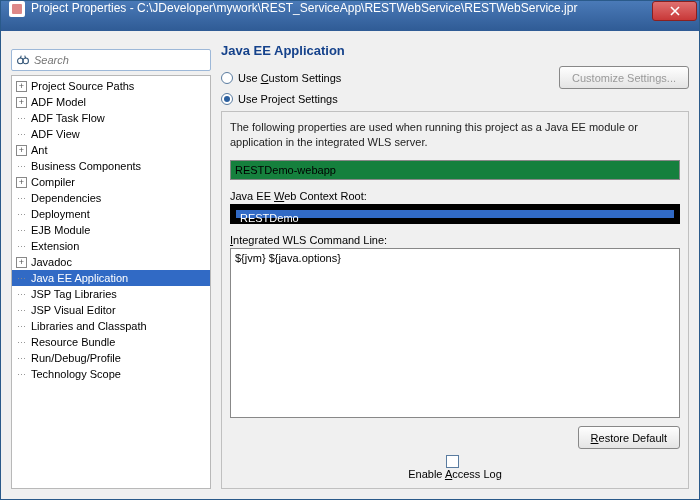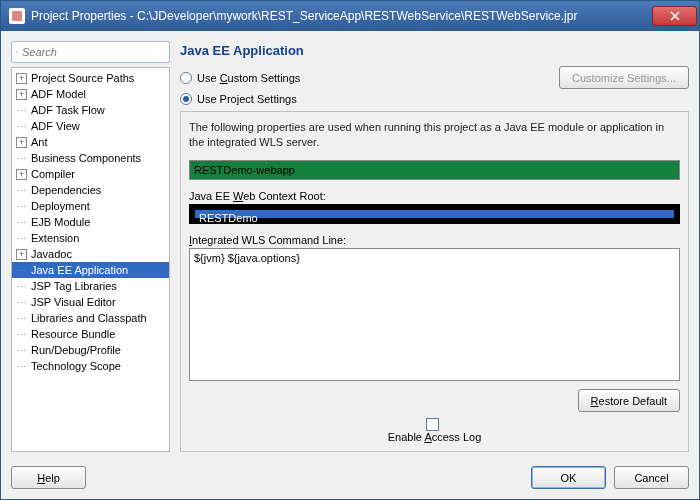--- a/index.html
+++ b/index.html
@@ -1,24 +1,24 @@
 <!DOCTYPE html>
 <html><head>
 <meta charset="utf-8">
 <style>
 * { box-sizing: border-box; margin: 0; padding: 0; font-family: Tahoma, "Segoe UI", sans-serif; font-size: 11px; }
 body { background: #fff; }
 .window { width: 700px; height: 500px; border: 1px solid #2a5a8a; background: #f0f0f0; display: flex; flex-direction: column; box-shadow: 0 4px 20px rgba(0,0,0,.3); }
-.titlebar { height: 30px; background: linear-gradient(#4a7ab8, #2f5b95); display: flex; align-items: center; padding: 0 2px 0 8px; color: #fff; }
+.titlebar { height: 30px; background: linear-gradient(#4a7ab8, #2f5b95); display: flex; align-items: flex-start; padding: 0 2px 0 8px; color: #fff; }
 .titlebar .app-icon { width: 16px; height: 16px; background: #fff; border-radius: 2px; margin-right: 6px; display:inline-block; position:relative;}
 .titlebar .app-icon:after{content:"";position:absolute;inset:3px;background:#d88;border-radius:1px;}
 .titlebar .title { flex: 1; font-size: 12px; }
 .titlebar .close { width: 45px; height: 20px; background: linear-gradient(#e07070,#c83838); border: 1px solid #8a2020; border-radius: 3px; display: flex; align-items: center; justify-content: center; color: #fff; font-size: 11px; cursor:pointer; }
 .body { flex: 1; display: flex; padding: 10px; gap: 10px; min-height:0; }
-.left { width: 159px; display: flex; flex-direction: column; }
+.left { width: 200px; display: flex; flex-direction: column; margin-top: 8px; }
 .searchbox { border: 1px solid #9db8d8; background: #fff; border-radius: 2px; height: 22px; display: flex; align-items: center; padding: 0 4px; margin-bottom: 4px; }
 .searchbox .bino { width:14px; height:14px; margin-right:4px; }
 .searchbox input { border: none; outline: none; flex: 1; color: #888; font-style: italic; background:transparent;}
 .tree { flex:1; border: 1px solid #b8b8b8; background: #fff; overflow-y: auto; padding: 2px 0; }
 .tree-item { display: flex; align-items: center; height: 16px; padding: 0 4px; cursor: default; white-space: nowrap; }
 .tree-item .exp { width: 11px; height: 11px; border: 1px solid #888; margin-right: 4px; font-size: 9px; line-height: 9px; text-align: center; background:#fff; color:#555;}
 .tree-item .dots { width: 11px; margin-right: 4px; text-align:center; color:#888; font-size:9px;}
 .tree-item.selected { background: #316ac5; color: #fff; }
 .right { flex: 1; display: flex; flex-direction: column; min-width:0;}
 .panel-title { font-size: 13px; font-weight: bold; color: #15428b; padding: 2px 0 6px; }
@@ -181,19 +181,13 @@
         </div>
 
         <div class="check-row">
           <span class="checkbox"></span>
           <span><span>Enable </span><span class="underline">A</span><span>ccess Log</span></span>
         </div>
       </div>
     </div>
   </div>
 
-  <div class="footer">
-    <button class="btn"><span class="underline">H</span><span>elp</span></button>
-    <div class="spacer"></div>
-    <button class="btn default">OK</button>
-    <button class="btn">Cancel</button>
-  </div>
 </div>
 
 </body></html>

